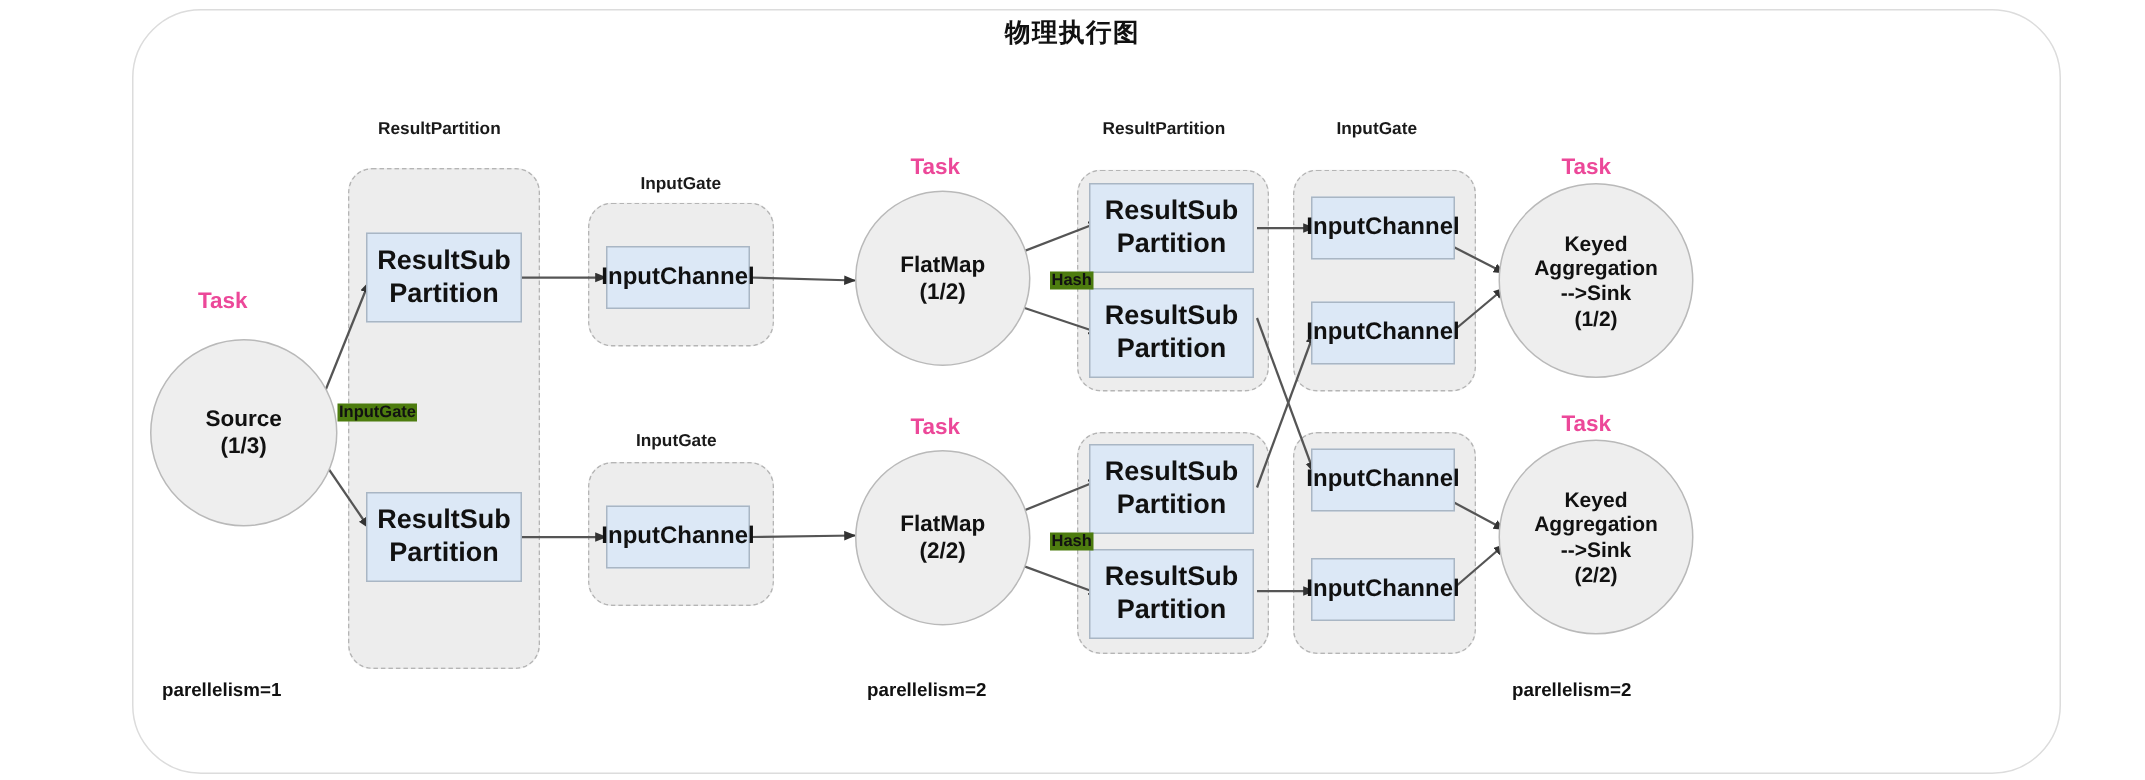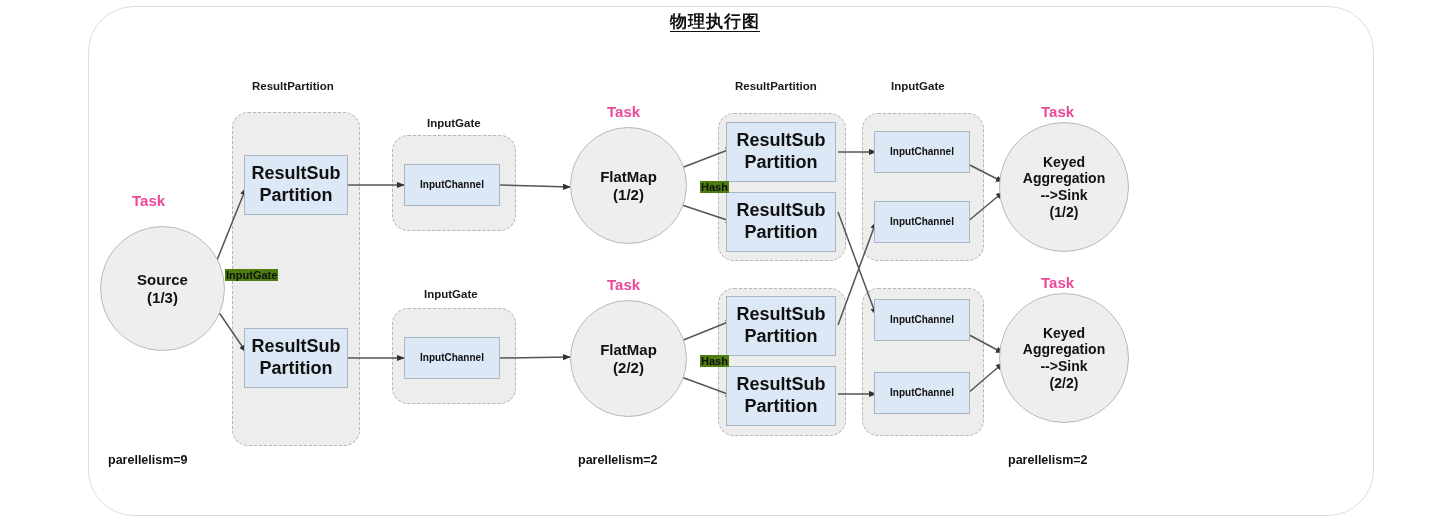--- a/index.html
+++ b/index.html
@@ -7,21 +7,21 @@
   #stage{position:relative;width:1430px;height:520px;overflow:hidden;background:#fff;}
 
   #outer-frame{
     position:absolute;left:88px;top:6px;width:1284px;height:508px;
     border:1.4px solid #dcdcdc;border-radius:46px;background:transparent;
   }
 
   #title{
     position:absolute;left:0;top:10px;width:1430px;text-align:center;
     font-size:17px;font-weight:bold;color:#111;
-    text-decoration:underline;text-underline-offset:4px;
+    text-underline-offset:4px;
     letter-spacing:1px;
   }
 
   svg.wires{position:absolute;left:0;top:0;width:1430px;height:520px;pointer-events:none;}
 
   .hdr{position:absolute;font-size:11.5px;font-weight:bold;color:#1a1a1a;white-space:nowrap;}
   .tasklbl{position:absolute;font-size:15px;font-weight:bold;color:#ec4899;white-space:nowrap;}
   .plabel{position:absolute;font-size:12.5px;font-weight:bold;color:#111;white-space:nowrap;}
   .edgelbl{position:absolute;font-size:11px;font-weight:bold;color:#111;white-space:nowrap;background:#4d7c0f;padding:0 1px;}
 
@@ -35,21 +35,21 @@
 
   .container{
     position:absolute;background:#ededed;border:1.6px dashed #b5b5b5;border-radius:16px;box-sizing:border-box;
   }
   .chip{
     position:absolute;background:#dce8f6;border:1.1px solid #a9b6c4;box-sizing:border-box;
     display:flex;align-items:center;justify-content:center;text-align:center;
     font-size:12.5px;font-weight:bold;color:#111;line-height:1.2;
   }
   .chip.rsp{font-size:18px;}
-  .chip.ic{font-size:10px;}
+  .chip.ic{font-size:16px;}
 </style>
 </head>
 <body>
 
 <div id="stage">
 
   <div id="outer-frame"></div>
 
   <div id="title">物理执行图</div>
 
@@ -189,17 +189,17 @@
     <span>InputChannel</span>
   </div>
   <div class="chip ic" style="left:874px;top:372px;width:96px;height:42px;">
     <span>InputChannel</span>
   </div>
 
   <div class="edgelbl" style="left:225px;top:269px;">InputGate</div>
   <div class="edgelbl" style="left:700px;top:181px;">Hash</div>
   <div class="edgelbl" style="left:700px;top:355px;">Hash</div>
 
-  <div class="plabel" style="left:108px;top:453px;">parellelism=9</div>
+  <div class="plabel" style="left:108px;top:453px;">parellelism=1</div>
   <div class="plabel" style="left:578px;top:453px;">parellelism=2</div>
   <div class="plabel" style="left:1008px;top:453px;">parellelism=2</div>
 
 </div>
 
 </body></html>

